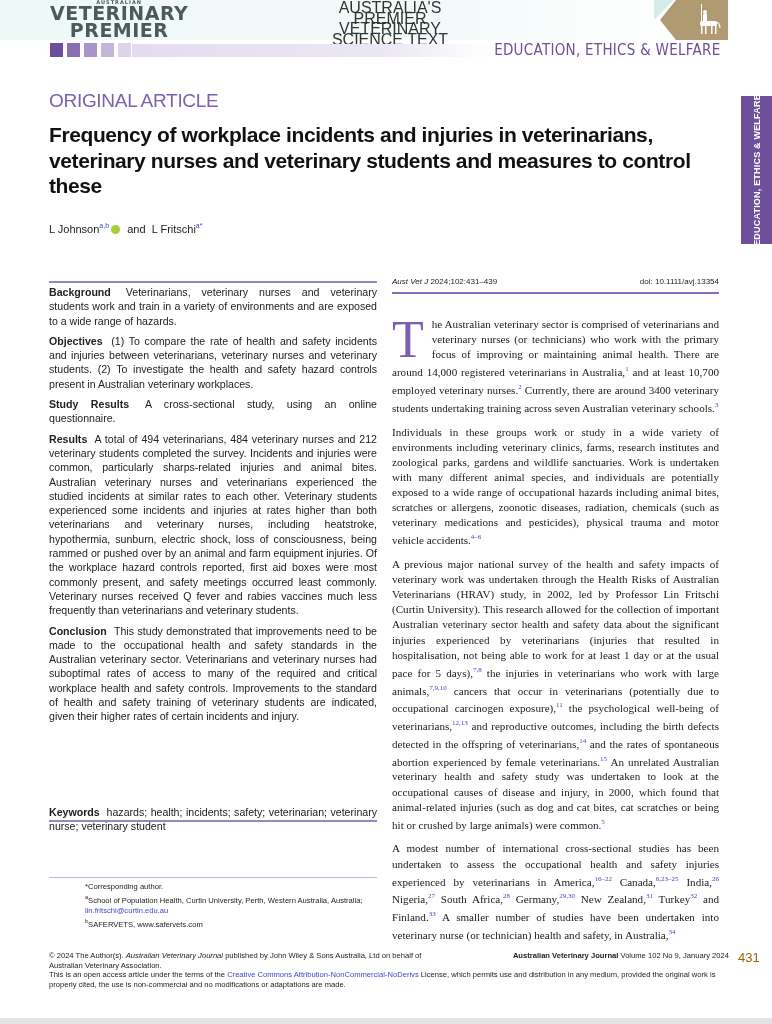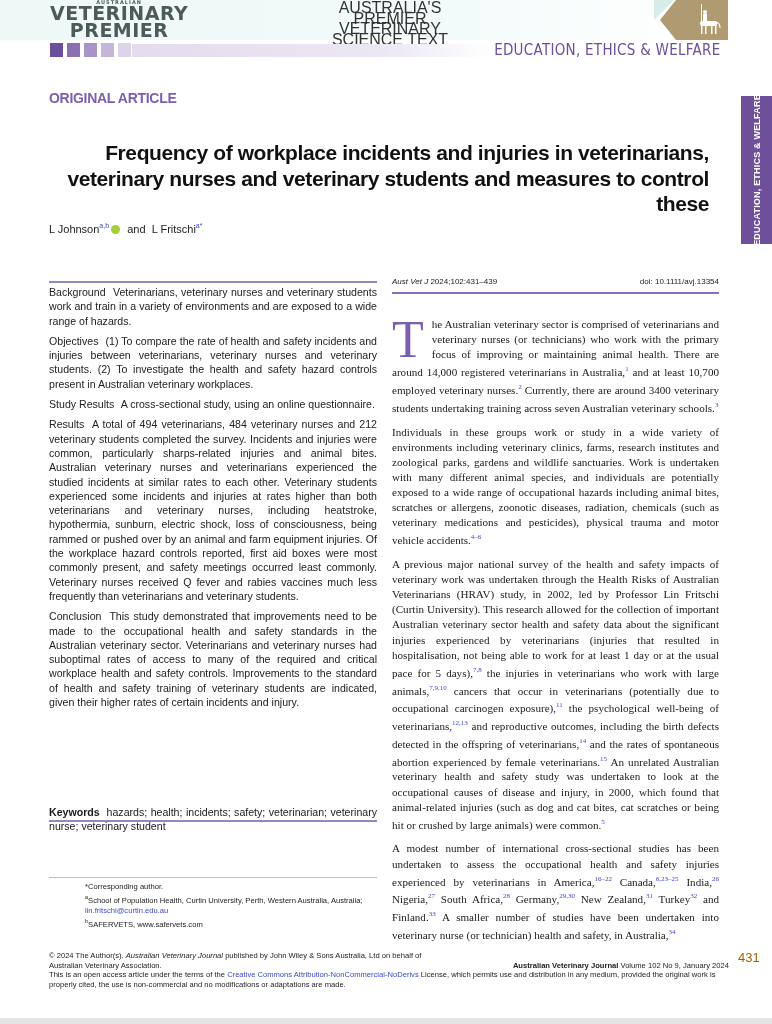--- a/index.html
+++ b/index.html
@@ -23,35 +23,35 @@
   .section-header { position: absolute; right: 52px; top: 41px; font-size: 15px; color: #6d4f9a;
     letter-spacing: 0.3px; font-family: "DejaVu Sans", sans-serif; transform: scaleX(0.9); transform-origin: right; }
 
   
   .side-tab { position: absolute; left: 741px; top: 96px; width: 31px; height: 148px; background: #6d4f9a;
     display: flex; align-items: center; justify-content: center; }
   .side-tab span { color: #fff; font-size: 9px; font-weight: bold; white-space: nowrap;
     transform: rotate(-90deg); letter-spacing: 0.2px; }
 
   
-  .kicker { position: absolute; left: 49px; top: 90px; font-size: 14px; font-weight: bold; color: #7d5fb0;
+  .kicker { position: absolute; left: 49px; top: 90px; font-size: 19px; font-weight: normal; color: #7d5fb0;
     letter-spacing: -0.3px; }
-  .title { position: absolute; left: 49px; top: 140px; width: 660px; font-size: 21px; font-weight: bold;
-    line-height: 25.5px; color: #111; letter-spacing: -0.4px; text-align: right; }
+  .title { position: absolute; left: 49px; top: 122px; width: 660px; font-size: 21px; font-weight: bold;
+    line-height: 25.5px; color: #111; letter-spacing: -0.4px; }
   .authors { position: absolute; left: 49px; top: 222px; font-size: 11px; color: #222; }
   .authors sup { color: #3d48c8; font-size: 7px; }
   .orcid { display: inline-block; width: 9px; height: 9px; border-radius: 50%; background: #a6ce39;
     vertical-align: -1px; margin: 0 4px 0 2px; }
 
   
   .abs-rule-top { position: absolute; left: 49px; top: 281px; width: 328px; height: 2px; background: #9a86bf; }
   .abstract { position: absolute; left: 49px; top: 285px; width: 328px; font-size: 10.6px; line-height: 14.3px;
     text-align: justify; color: #222; }
   .abstract p { margin-bottom: 6px; hyphens: manual; }
-  .abstract b { font-weight: normal; margin-right: 4px; }
+  .abstract b { font-weight: bold; margin-right: 4px; }
   .abs-rule-bot { position: absolute; left: 49px; top: 820px; width: 328px; height: 2px; background: #9a86bf; }
   .keywords { position: absolute; left: 49px; top: 805px; width: 328px; font-size: 10.6px; line-height: 14.3px;
     text-align: justify; }
   .kw-rule { position: absolute; left: 49px; top: 877px; width: 328px; height: 1px; background: #c3b8d8; }
   .footnotes { position: absolute; left: 49px; top: 882px; width: 330px; font-size: 7.6px; line-height: 10px; color: #222; margin-left: 36px; }
   .footnotes sup { font-size: 5.5px; }
   .footnotes .link { color: #3d48c8; }
 
   
   .cite-line { position: absolute; left: 392px; top: 277px; width: 327px; font-size: 8px; display: flex;
@@ -60,21 +60,21 @@
   .col-rule { position: absolute; left: 392px; top: 292px; width: 327px; height: 2px; background: #8a6cb8; }
   .body { position: absolute; left: 392px; top: 317px; width: 327px; font-family: "Liberation Serif", serif;
     font-size: 11.1px; line-height: 15.1px; text-align: justify; color: #1a1a1a; }
   .body p { margin-bottom: 9px; }
   .body sup { color: #3d48c8; font-size: 7px; }
   .dropcap { float: left; font-size: 52px; line-height: 42px; color: #7d5fb0; margin: 2px 8px 0 0;
     font-family: "Liberation Serif", serif; }
 
   
   .foot { position: absolute; left: 49px; top: 951px; width: 680px; font-size: 7.6px; line-height: 9.6px; color: #222; }
-  .foot .row1 { display: flex; justify-content: space-between; align-items: flex-end; }
+  .foot .row1 { display: flex; justify-content: space-between; }
   .foot i { font-style: italic; }
   .foot .journal b { font-weight: bold; }
   .foot .link { color: #3d48c8; }
   .page-num { position: absolute; left: 738px; top: 950px; font-size: 13px; color: #a16207; }
   .bottom-band { position: absolute; left: 0; top: 1018px; width: 772px; height: 6px; background: #e4e4e6; }
 </style>
 </head>
 <body>
 
 <div class="masthead">

